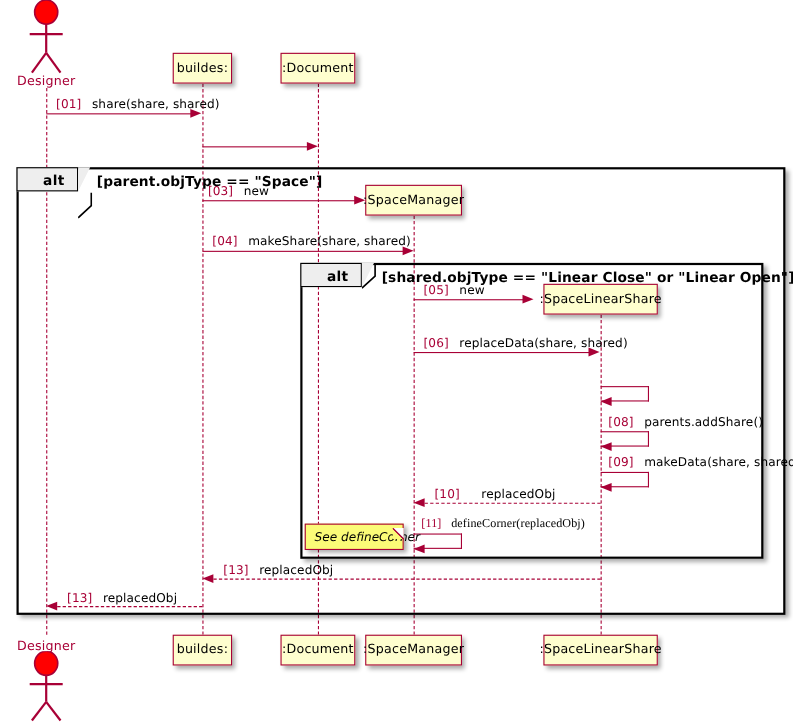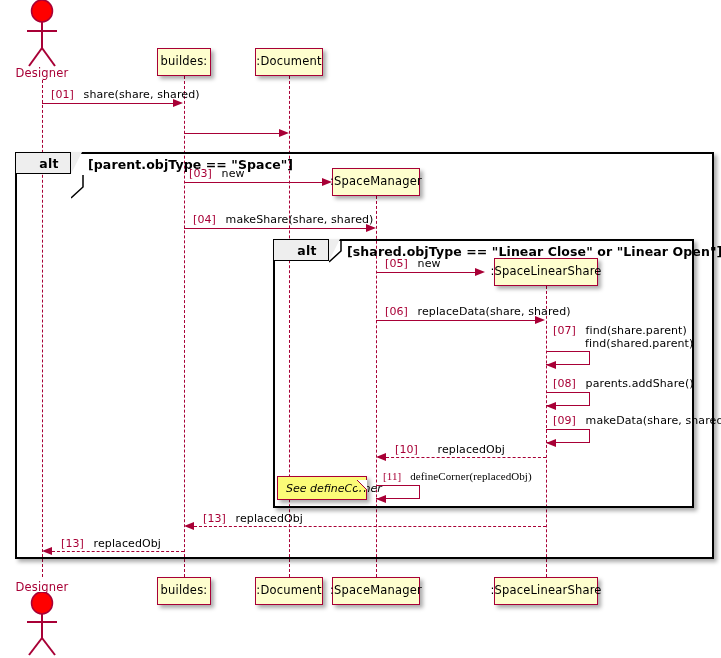--- a/index.html
+++ b/index.html
@@ -227,25 +227,20 @@
 
   <div class="msg-line" style="left:376px; top:320px; width:160px;"></div>
   <div class="arrow-right" style="left:535px; top:315.5px;"></div>
   <div class="msg-label" style="left:385px; top:305px;">
     <span class="seq-num" style="margin-right: 6px;">[06]</span>
     <span class="txt">replaceData(share, shared)</span>
   </div>
 
   <div class="selfcall" style="left:546px; top:351px; width:44px; height:14px;"></div>
   <div class="arrow-left" style="left:546px; top:360.5px;"></div>
-  <div class="msg-label two-line" style="left:553px; top:325px;">
-    <span class="seq-num" style="margin-right: 6px;">[07]</span>
-    <span class="txt">find(share.parent)</span><br>
-    <span class="txt" style="margin-left:32px;">find(shared.parent)</span>
-  </div>
 
   <div class="selfcall" style="left:546px; top:392px; width:44px; height:14px;"></div>
   <div class="arrow-left" style="left:546px; top:401.5px;"></div>
   <div class="msg-label" style="left:553px; top:377px;">
     <span class="seq-num" style="margin-right: 6px;">[08]</span>
     <span class="txt">parents.addShare()</span>
   </div>
 
   <div class="selfcall" style="left:546px; top:429px; width:44px; height:14px;"></div>
   <div class="arrow-left" style="left:546px; top:438.5px;"></div>

